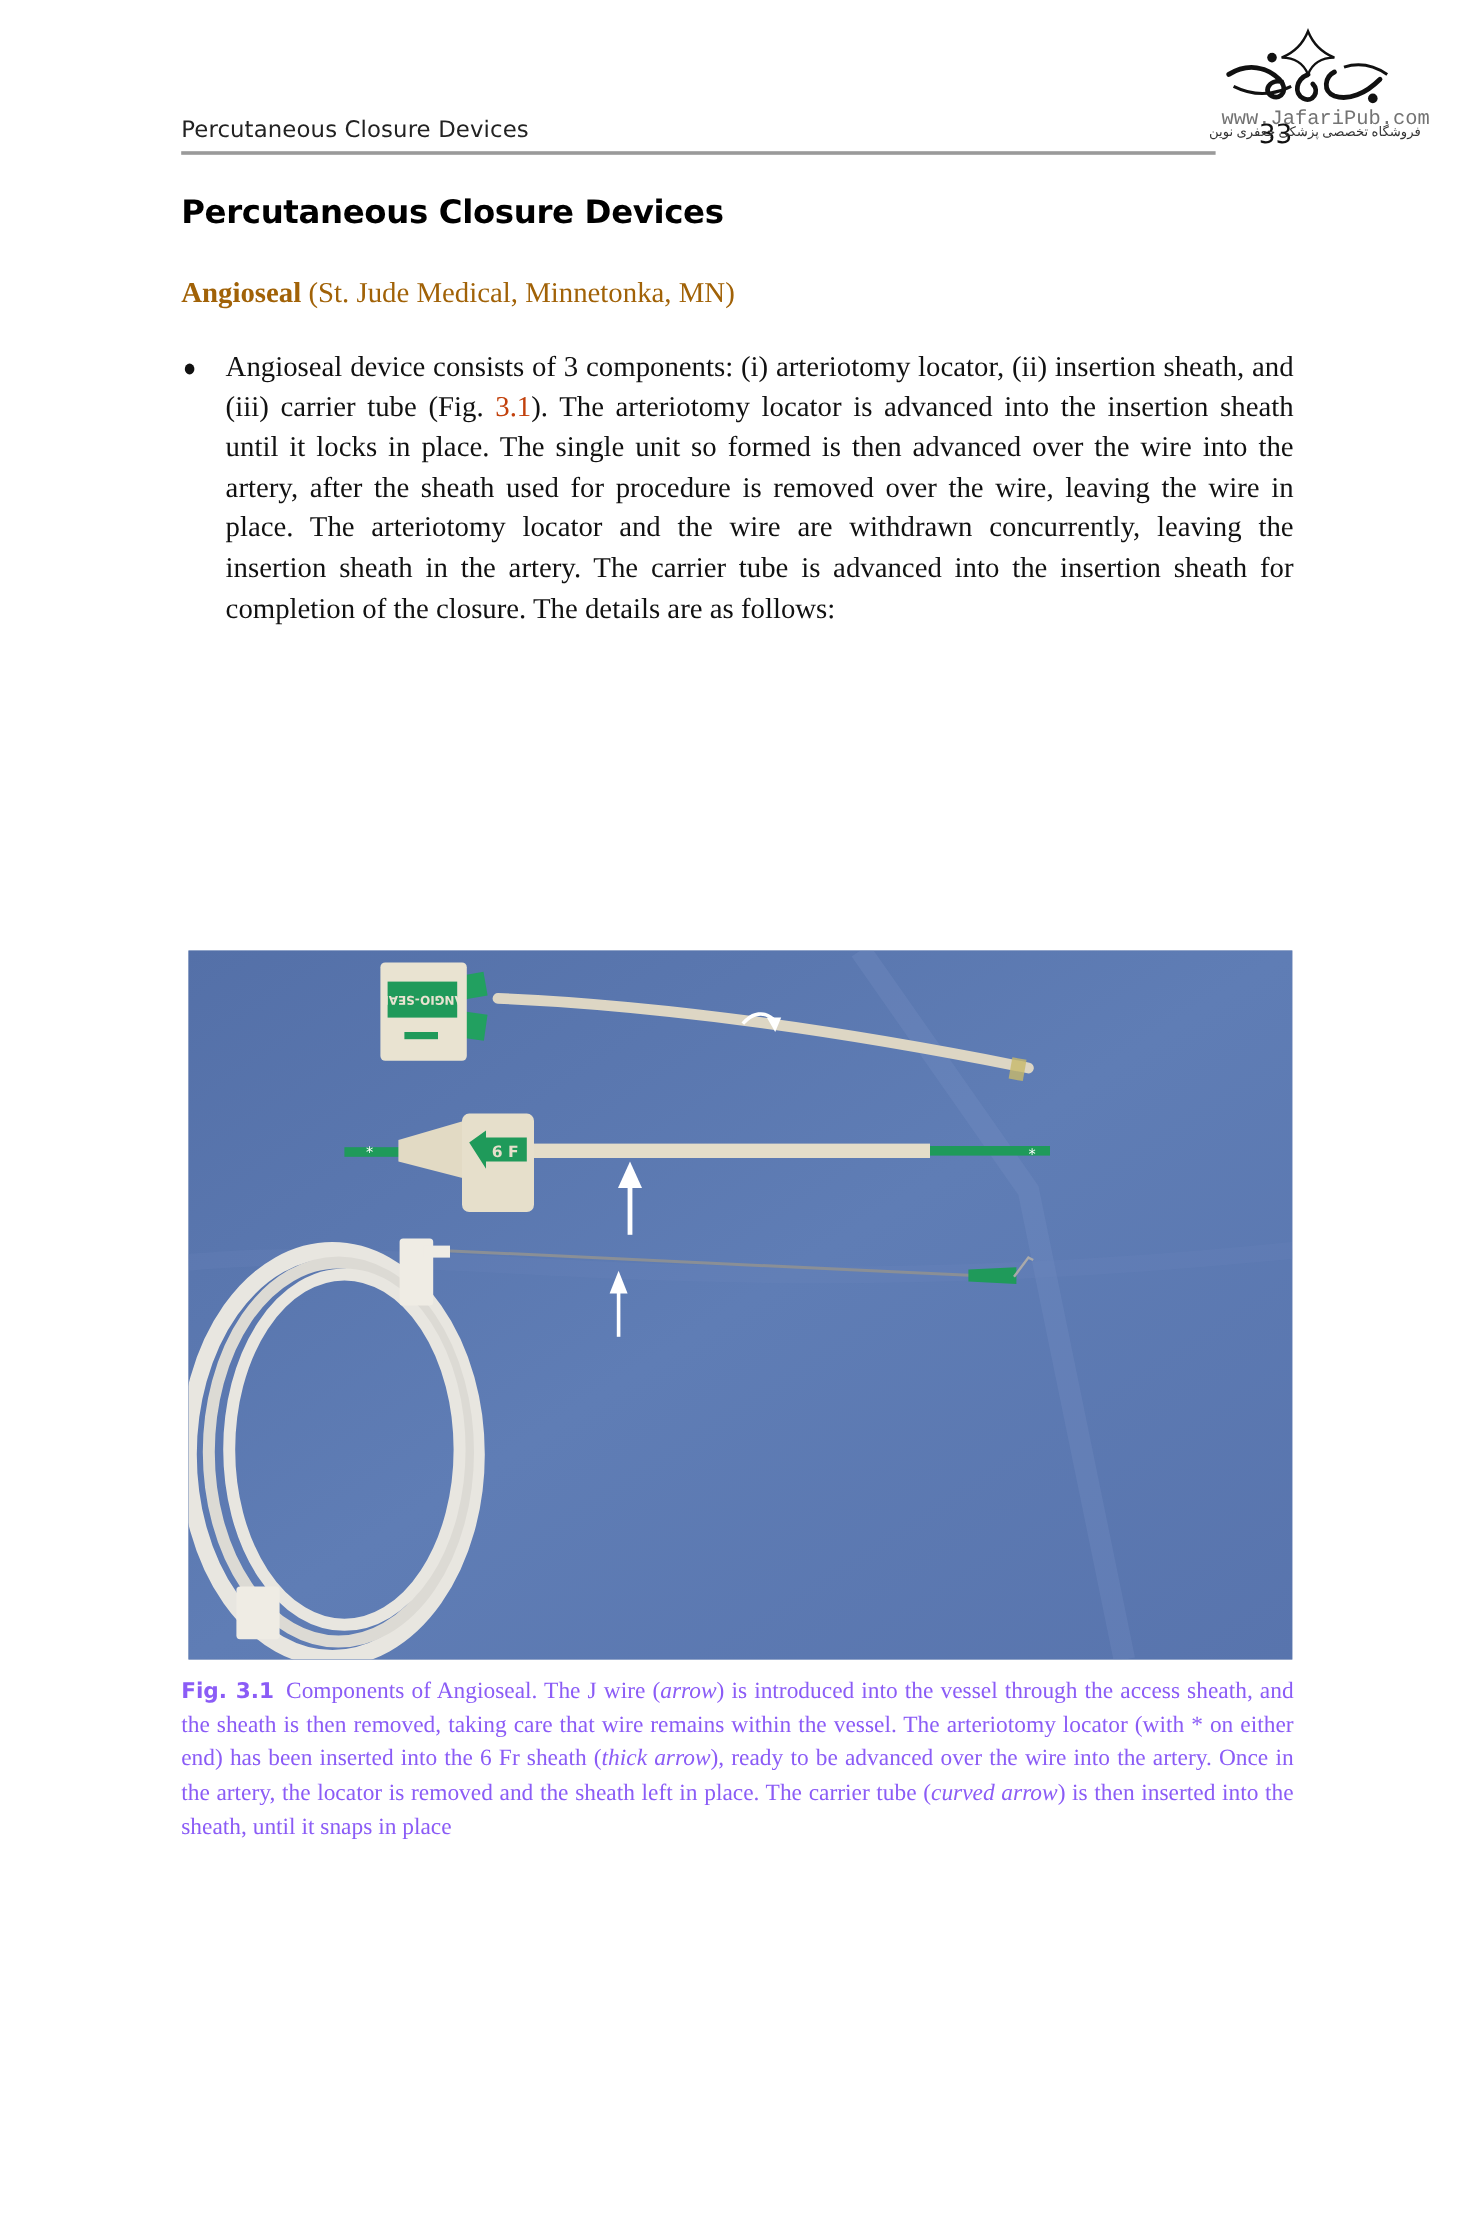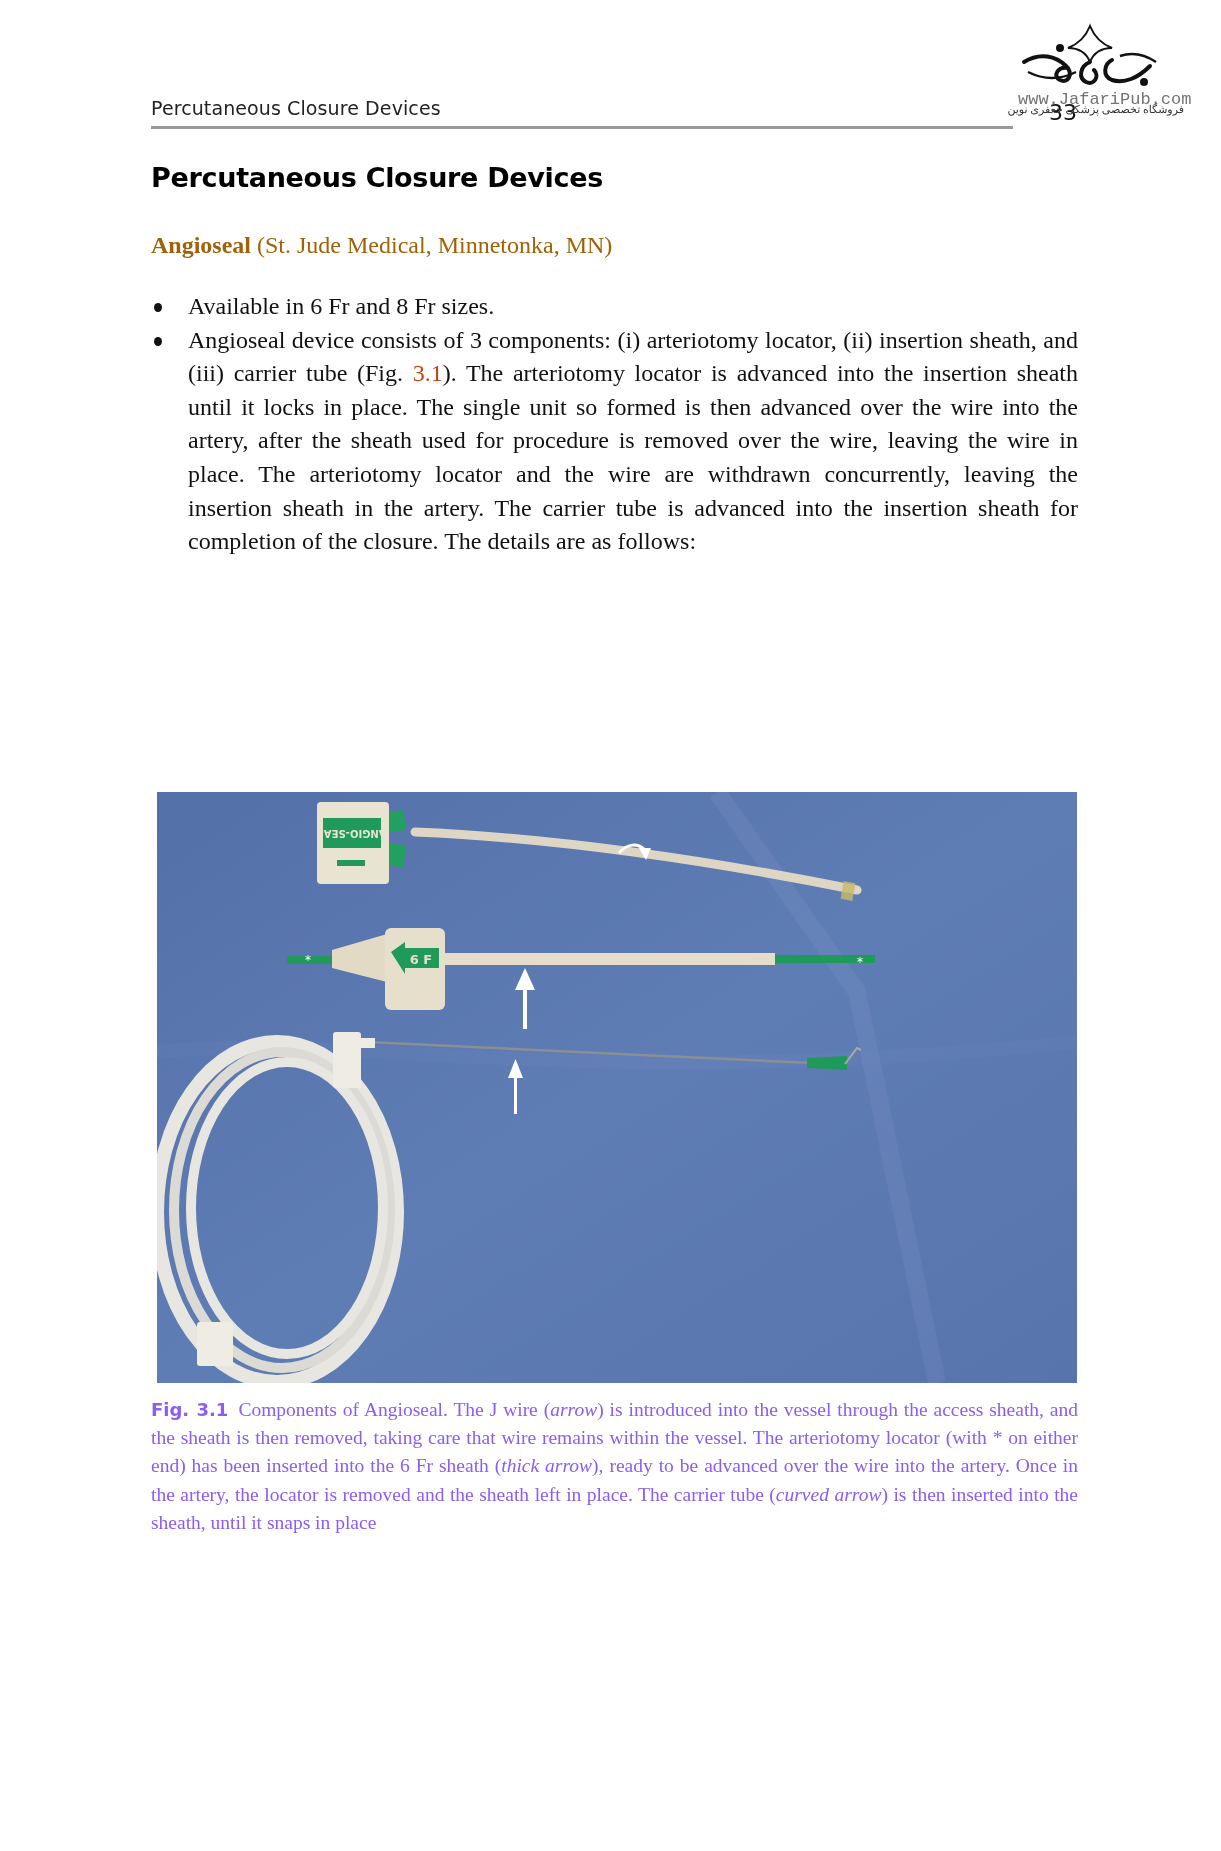--- a/index.html
+++ b/index.html
@@ -90,24 +90,20 @@
 <div class="abs wm-url">www.JafariPub.com</div>
 <div class="abs page-num">33</div>
 <div class="abs wm-fa">فروشگاه تخصصی پزشکی جعفری نوین</div>
 
 <div class="abs sec-title">Percutaneous Closure Devices</div>
 <div class="abs sub-title"><b>Angioseal</b><span> (St. Jude Medical, Minnetonka, MN)</span></div>
 
 <ul class="abs bullets">
   <li>
     <span class="dot"></span>
-    <span>Available in 6 Fr and 8 Fr sizes.</span>
-  </li>
-  <li>
-    <span class="dot"></span>
     <span>Angioseal device consists of 3 components: (i) arteriotomy locator, (ii) insertion sheath, and (iii) carrier tube (Fig. </span><a class="figref">3.1</a><span>). The arteriotomy locator is advanced into the insertion sheath until it locks in place. The single unit so formed is then advanced over the wire into the artery, after the sheath used for procedure is removed over the wire, leaving the wire in place. The arteriotomy locator and the wire are withdrawn concurrently, leaving the insertion sheath in the artery. The carrier tube is advanced into the insertion sheath for completion of the closure. The details are as follows:</span>
   </li>
 </ul>
 
 <div class="abs fig">
   <svg width="920" height="591" viewBox="0 0 920 591">
     <defs>
       <linearGradient id="drape" x1="0" y1="0" x2="1" y2="1">
         <stop offset="0" stop-color="#5470a8"></stop>
         <stop offset="0.5" stop-color="#5f7db5"></stop>

